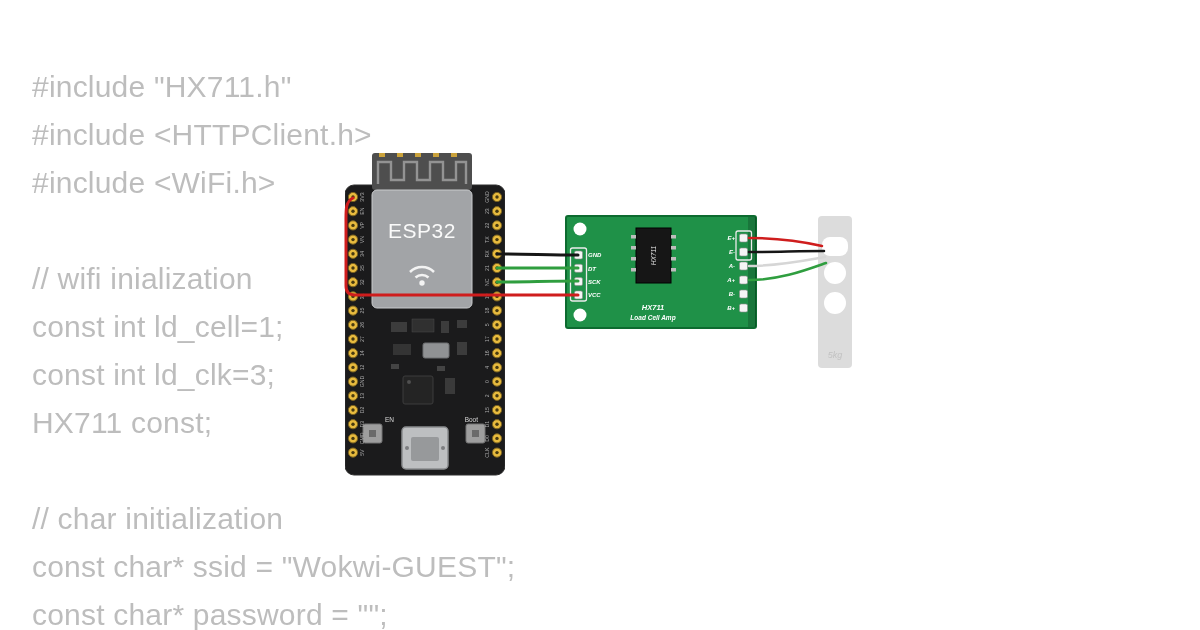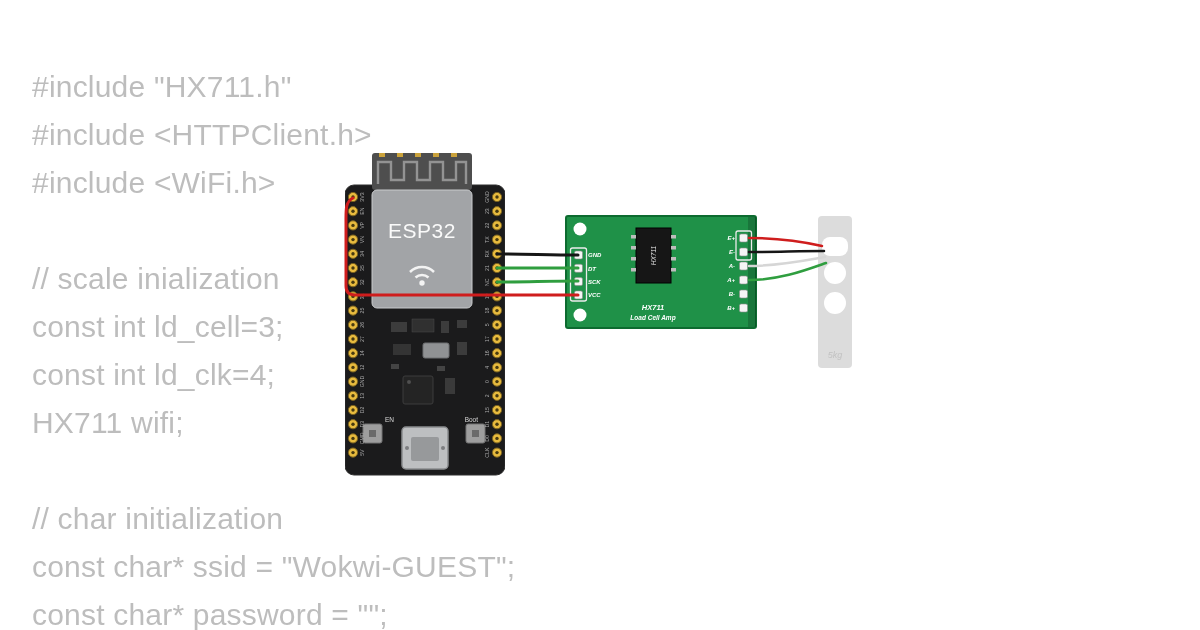--- a/index.html
+++ b/index.html
@@ -40,24 +40,24 @@
   #wires path{fill:none;stroke-linecap:round;}
 </style>
 </head>
 <body>
 
 <div id="code-layer">
   <div class="code-line">#include "HX711.h"</div>
   <div class="code-line">#include &lt;HTTPClient.h&gt;</div>
   <div class="code-line">#include &lt;WiFi.h&gt;</div>
   <div class="code-line"></div>
-  <div class="code-line">// scale inialization</div>
-  <div class="code-line">const int ld_cell=3;</div>
-  <div class="code-line">const int ld_clk=4;</div>
-  <div class="code-line">HX711 wifi;</div>
+  <div class="code-line">// wifi inialization</div>
+  <div class="code-line">const int ld_cell=1;</div>
+  <div class="code-line">const int ld_clk=3;</div>
+  <div class="code-line">HX711 const;</div>
   <div class="code-line"></div>
   <div class="code-line">// char initialization</div>
   <div class="code-line">const char* ssid = "Wokwi-GUEST";</div>
   <div class="code-line">const char* password = "";</div>
 </div>
 
 <svg id="esp32" class="part" viewBox="0 0 160 330">
 
   <rect x="0" y="35" width="160" height="290" rx="9" fill="#1b1b1c" stroke="#2e2e2e" stroke-width="1"></rect>
 

